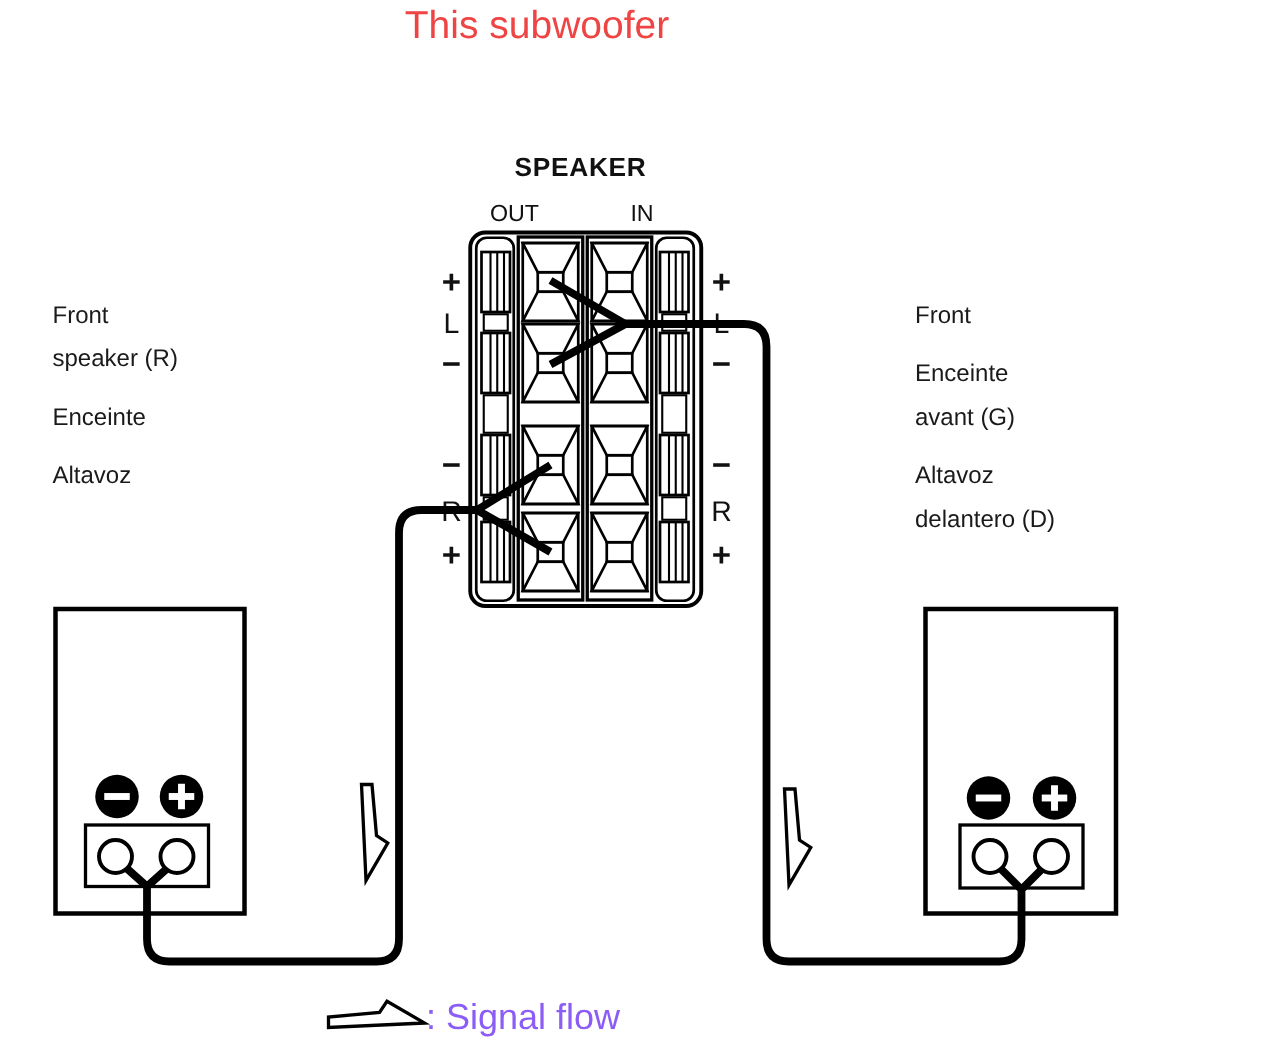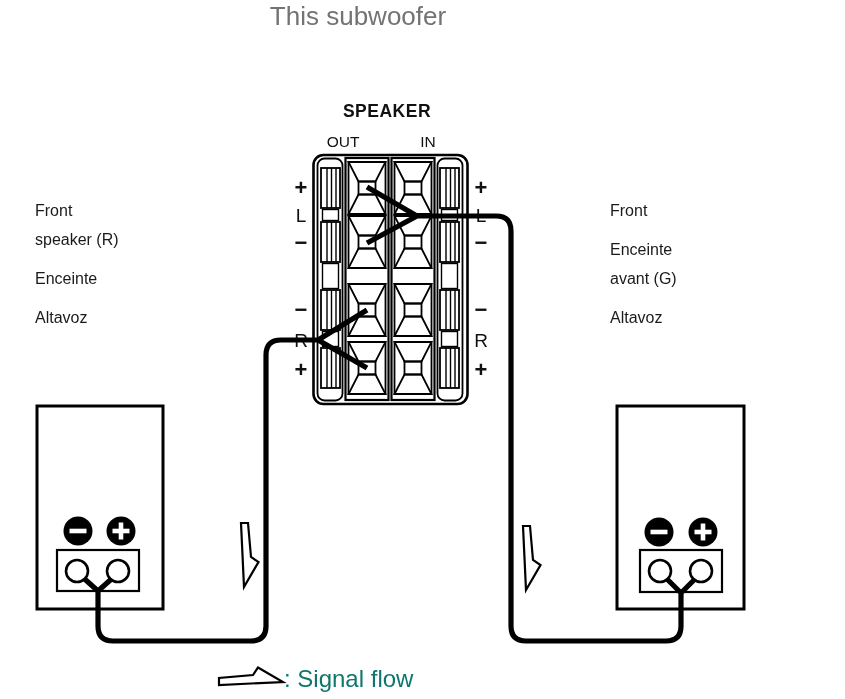--- a/index.html
+++ b/index.html
@@ -3,28 +3,28 @@
 <meta charset="utf-8">
 <style>
   html,body{margin:0;padding:0;background:#fff;}
   .stage{
     position:relative;width:845px;height:699px;background:#fff;overflow:hidden;
     font-family:"Liberation Sans","DejaVu Sans",sans-serif;color:#1a1a1a;
   }
   .stage svg{position:absolute;left:0;top:0;}
   .title{
     position:absolute;left:0;top:1px;width:716px;text-align:center;
-    font-size:26px;line-height:30px;color:#737373;
+    font-size:26px;line-height:30px;color:#ef4444;
   }
   .speaker-text{position:absolute;font-size:16px;line-height:29px;color:#1a1a1a;}
   .speaker-text .group{margin:0 0 10px 0;}
   .speaker-text p{margin:0;}
   .sp-left{left:35px;top:196px;}
   .sp-right{left:610px;top:196px;}
-  .legend-text{position:absolute;left:284px;top:664px;font-size:24px;line-height:30px;color:#0f766e;}
+  .legend-text{position:absolute;left:284px;top:664px;font-size:24px;line-height:30px;color:#8b5cf6;}
   
   .ln{stroke:#000;fill:none;}
   .w1{stroke-width:1.4;} .w15{stroke-width:1.8;} .w2{stroke-width:2.2;}
   .w25{stroke-width:2.6;} .w3{stroke-width:3;} .wire{stroke-width:5.2;}
   .whitefill{fill:#fff;stroke:#000;}
   .svgtxt{fill:#111;font-family:"Liberation Sans","DejaVu Sans",sans-serif;}
   .plabel{font-size:17.5px;font-weight:700;letter-spacing:.5px;}
   .collabel{font-size:15.5px;}
   .tsign{font-size:22px;font-weight:700;}
   .tlr{font-size:19px;font-weight:400;}
@@ -52,20 +52,21 @@
   <div class="speaker-text sp-right">
     <div class="group">
       <p>Front</p>
     </div>
     <div class="group">
       <p>Enceinte</p>
       <p>avant (G)</p>
     </div>
     <div class="group">
       <p>Altavoz</p>
+      <p>delantero (D)</p>
     </div>
   </div>
 
   <svg width="845" height="699" viewBox="0 0 845 699">
     <defs>
 
       <g id="bt" class="ln w15">
         <rect x="0" y="0" width="37" height="52"></rect>
         <polygon points="0,0 37,0 27,19.5 10,19.5"></polygon>
         <polygon points="0,52 37,52 27,32.5 10,32.5"></polygon>

